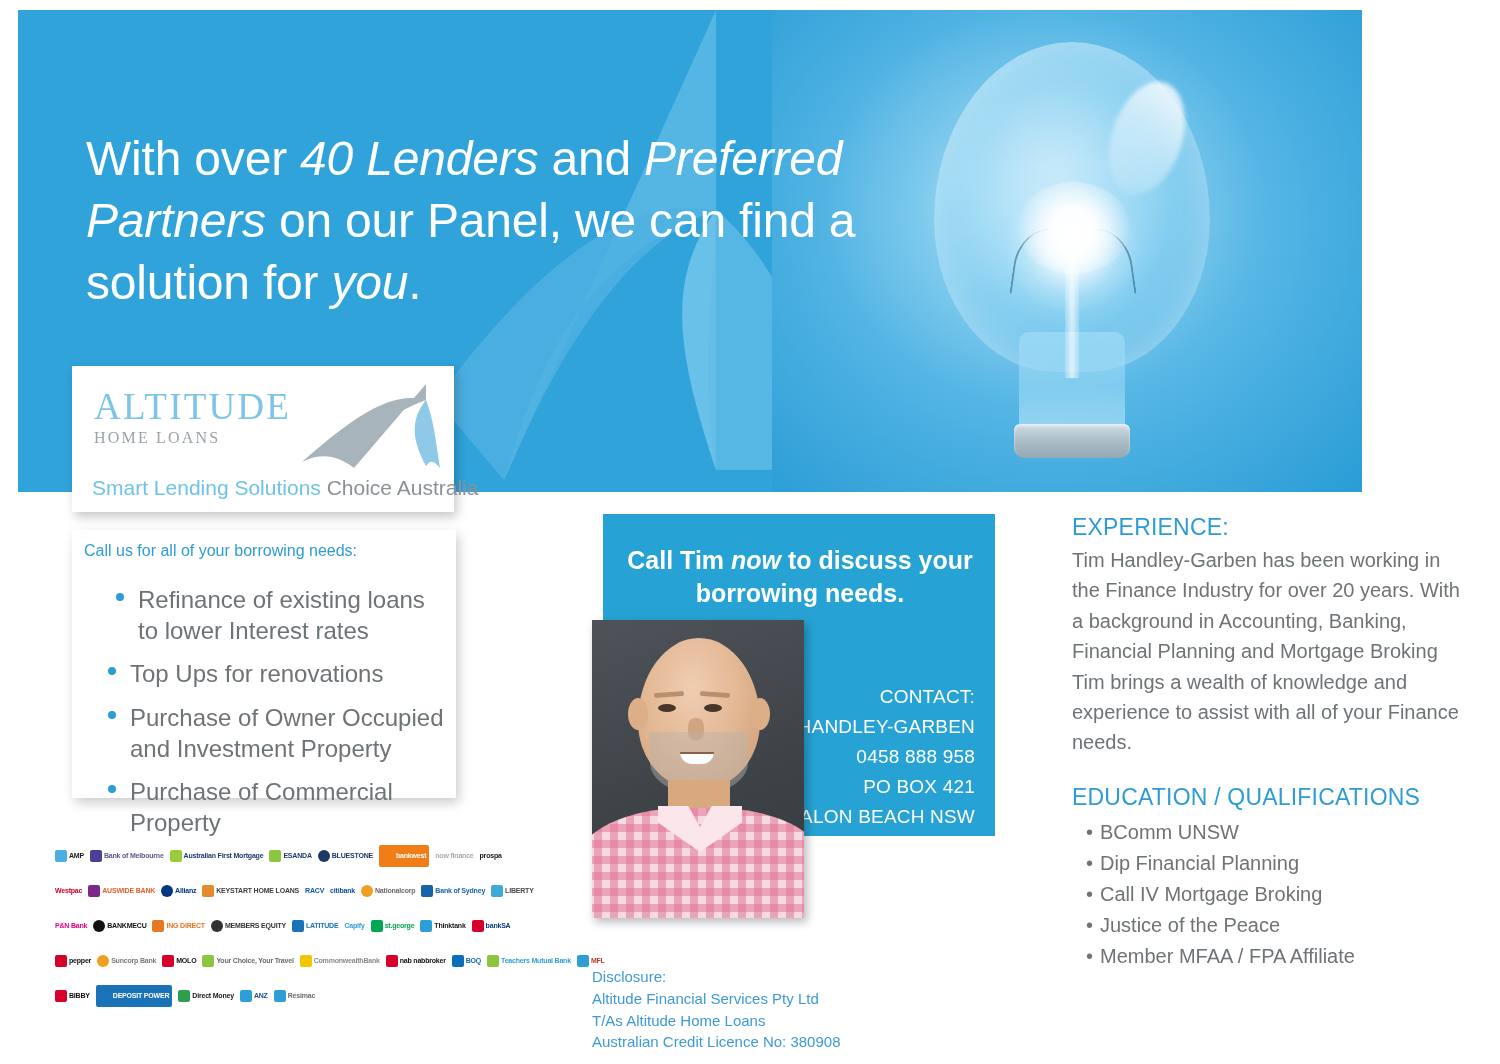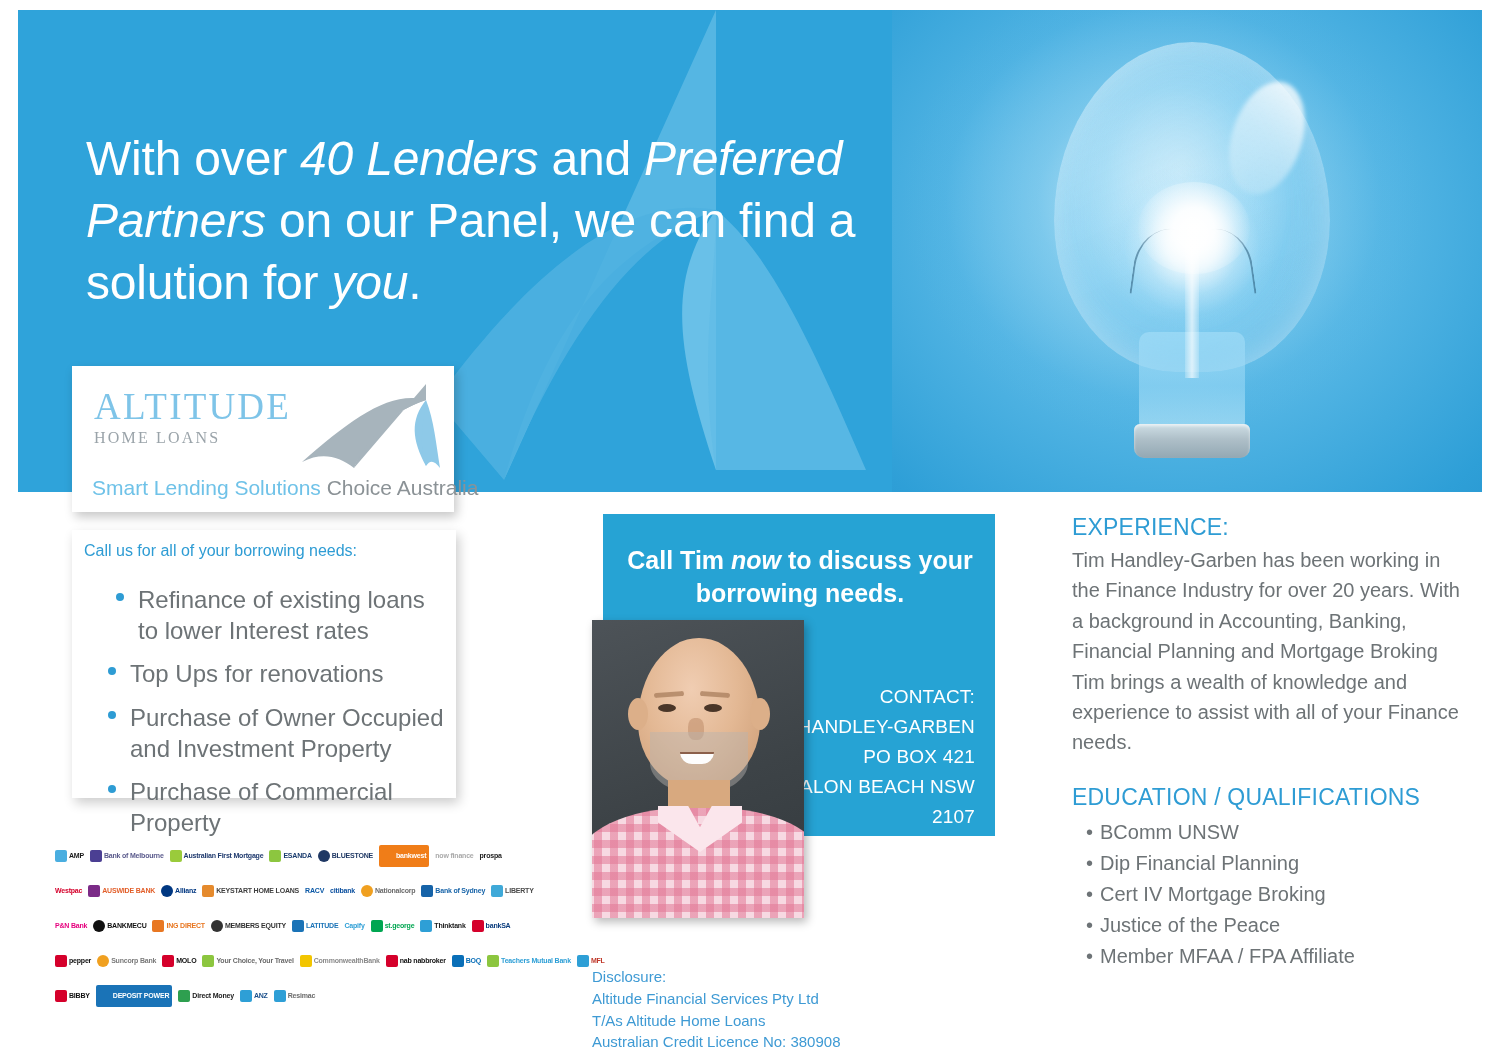--- a/index.html
+++ b/index.html
@@ -7,21 +7,21 @@
     width: 1500px; height: 1064px;
     background: #ffffff;
     font-family: "Liberation Sans", sans-serif;
     overflow: hidden;
   }
   .page { position: relative; width: 1500px; height: 1064px; background: #ffffff; }
 
   
   .header {
     position: absolute; left: 18px; top: 10px;
-    width: 1464px; height: 482px;
+    width: 1344px; height: 482px;
     background: #2FA3DA;
     overflow: hidden;
   }
   .header-bulbpanel {
     position: absolute; right: 0; top: 0; width: 590px; height: 482px;
     background:
       radial-gradient(ellipse 330px 300px at 46% 40%, rgba(255,255,255,0.62) 0%, rgba(190,230,248,0.28) 38%, rgba(120,195,235,0.04) 66%, rgba(0,0,0,0) 80%),
       radial-gradient(ellipse 520px 460px at 48% 44%, #7CCBEE 0%, #53B5E4 42%, #2E9FD7 78%, #2493CE 100%);
   }
   
@@ -431,20 +431,21 @@
       </div>
     </div>
 
   <div class="contact-box">
     <div class="contact-head">
       <span>Call Tim </span><em>now</em><span> to discuss your borrowing needs.</span>
     </div>
     <div class="contact-details">
       <div>CONTACT:</div>
       <div>TIM HANDLEY-GARBEN</div>
+      <div>0458 888 958</div>
       <div>PO BOX 421</div>
       <div>AVALON BEACH NSW 2107</div>
     </div>
   </div>
 
   <div class="photo">
     <div class="ph-head"></div>
     <div class="ph-ear l"></div>
       <div class="ph-ear r"></div>
     <div class="ph-brow l"></div>
@@ -466,19 +467,19 @@
     <div>Australian Credit Licence No: 380908</div>
   </div>
 
   <div class="right-col">
     <div class="sec-title">EXPERIENCE:</div>
     <div class="sec-body">Tim Handley-Garben has been working in the Finance Industry for over 20 years. With a background in Accounting, Banking, Financial Planning and Mortgage Broking Tim brings a wealth of knowledge and experience to assist with all of your Finance needs.</div>
     <div class="edu-title">EDUCATION / QUALIFICATIONS</div>
     <ul class="edu-list">
       <li>BComm UNSW</li>
       <li>Dip Financial Planning</li>
-      <li>Cert IV Mortgage Broking</li>
+      <li>Call IV Mortgage Broking</li>
       <li>Justice of the Peace</li>
       <li>Member MFAA / FPA Affiliate</li>
     </ul>
   </div>
 
 </div>
 
 </body></html>

